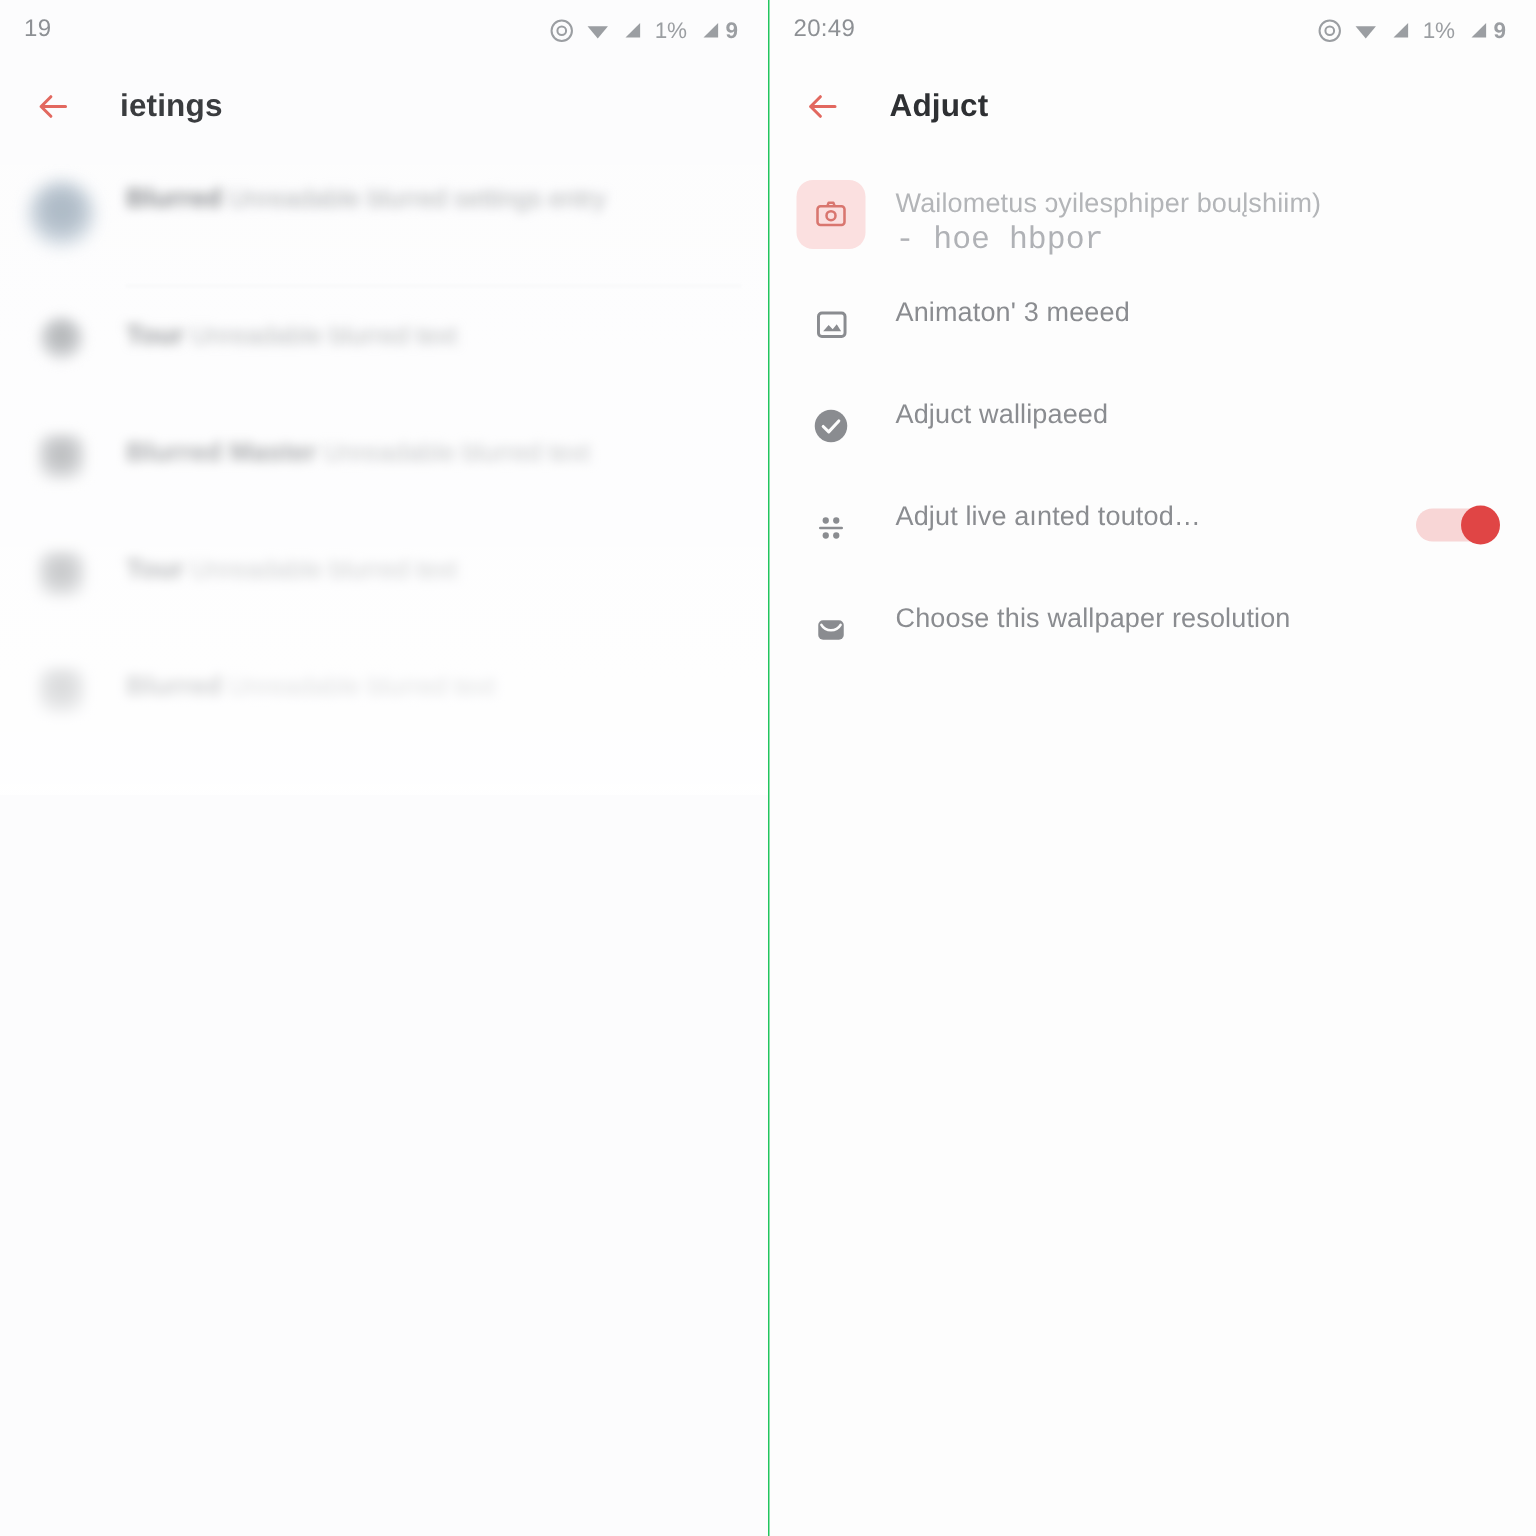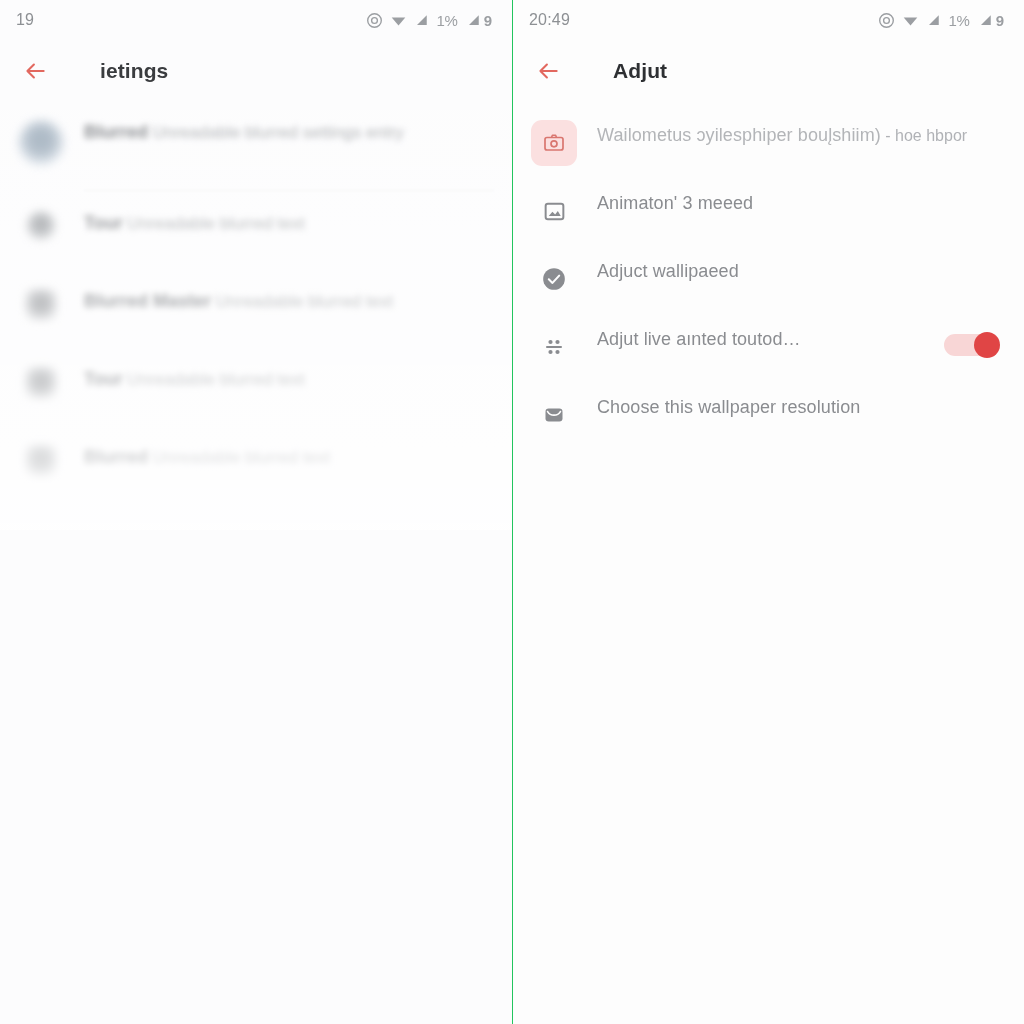--- a/index.html
+++ b/index.html
@@ -77,21 +77,21 @@
   }
   .back-btn {
     width: 34px;
     height: 34px;
     display: flex;
     align-items: center;
     justify-content: center;
     cursor: pointer;
   }
   .appbar-title {
-    margin-left: 48px;
+    margin-left: 28px;
     font-size: 21px;
     font-weight: 700;
     color: #2e3033;
     letter-spacing: .1px;
   }
   .appbar-title.blurred {
     color: #3a3c3f;
     filter: blur(0.35px);
   }
 
@@ -126,25 +126,26 @@
   .row-title {
     font-size: 18px;
     line-height: 25px;
     color: #8e9094;
     letter-spacing: .1px;
     white-space: nowrap;
   }
   .row-title.faint { color: #b3b5b8; }
   .row-title.strong { color: #8a8c90; }
   .row-sub {
-    font-size: 16px;
+    font-size: 21px;
     line-height: 25px;
     color: #b0b2b6;
     margin-top: 1px;
     white-space: nowrap;
+    font-family: Liberation Mono, monospace;
   }
 
   
   .toggle {
     flex: 0 0 auto;
     position: relative;
     width: 56px;
     height: 26px;
     margin-top: 8px;
     margin-right: 6px;
@@ -338,21 +339,21 @@
         <span class="status-num">9</span>
       </span>
     </div>
 
     <div class="appbar">
       <span class="back-btn">
         <svg width="26" height="26" viewBox="0 0 24 24">
           <path d="M20 12 H5 M11 6 L5 12 L11 18" fill="none" stroke="#e2685f" stroke-width="1.9" stroke-linecap="round" stroke-linejoin="round"></path>
         </svg>
       </span>
-      <span class="appbar-title">Adjut</span>
+      <span class="appbar-title">Adjuct</span>
     </div>
 
     <div class="list">
 
       <div class="row">
         <span class="row-icon tinted">
           <svg width="24" height="24" viewBox="0 0 24 24">
             <rect x="3" y="6.5" width="18" height="12.5" rx="2" fill="none" stroke="#d9766f" stroke-width="1.7"></rect>
             <path d="M9.5 6.5 L10.4 4.2 L13.6 4.2 L14.5 6.5" fill="none" stroke="#d9766f" stroke-width="1.6" stroke-linejoin="round"></path>
             <circle cx="12" cy="12.8" r="3" fill="none" stroke="#d9766f" stroke-width="1.7"></circle>

